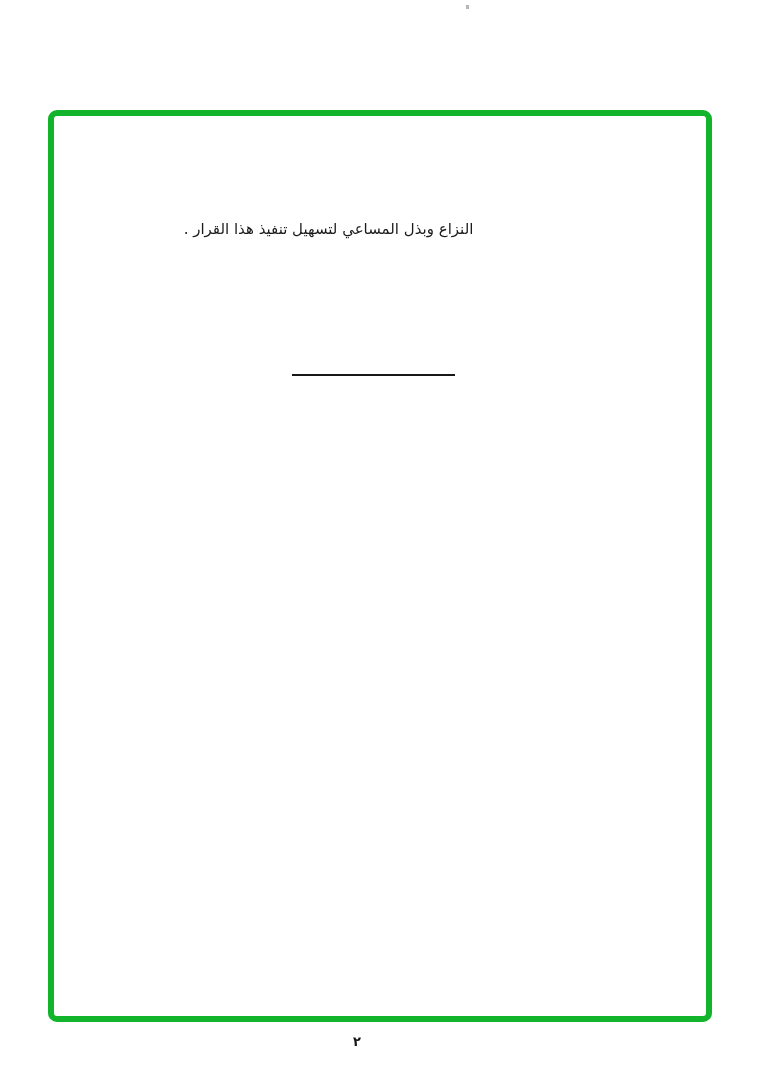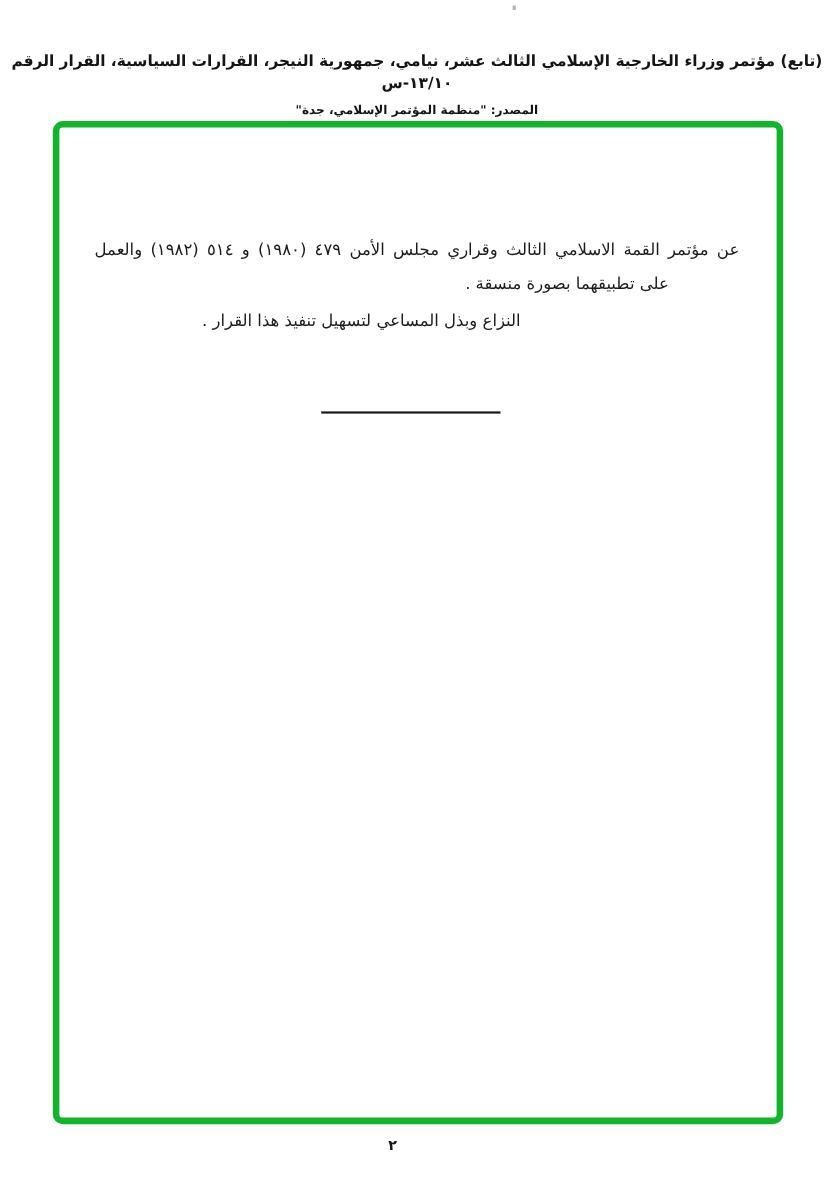--- a/index.html
+++ b/index.html
@@ -107,32 +107,24 @@
     direction: rtl;
   }
 </style>
 </head>
 <body>
 
 <div class="page">
 
   <div class="speck"></div>
 
-  <div class="header">
-    <div class="header-line1">(تابع) مؤتمر وزراء الخارجية الإسلامي الثالث عشر، نيامي، جمهورية النيجر، القرارات السياسية، القرار الرقم ١٣/١٠-س</div>
-    <div class="header-line2">المصدر:  "منظمة المؤتمر الإسلامي، جدة"</div>
-  </div>
 
   <div class="frame" style="border-color: rgb(18, 180, 44);"></div>
 
   <div class="body-text" style="color: rgb(27, 27, 27);">
-    <div class="para1">
-      <div class="line-justify">عن مؤتمر القمة الاسلامي الثالث وقراري مجلس الأمن ٤٧٩ (١٩٨٠) و ٥١٤ (١٩٨٢) والعمل</div>
-      <div class="p1-line2">على تطبيقهما بصورة منسقة .</div>
-    </div>
     <div class="para2">
       <div class="p2-line2">النزاع وبذل المساعي لتسهيل تنفيذ هذا القرار .</div>
     </div>
   </div>
 
   <div class="divider" style="border-top-color: rgb(24, 24, 24);"></div>
 
   <div class="page-number">٢</div>
 
 </div>

